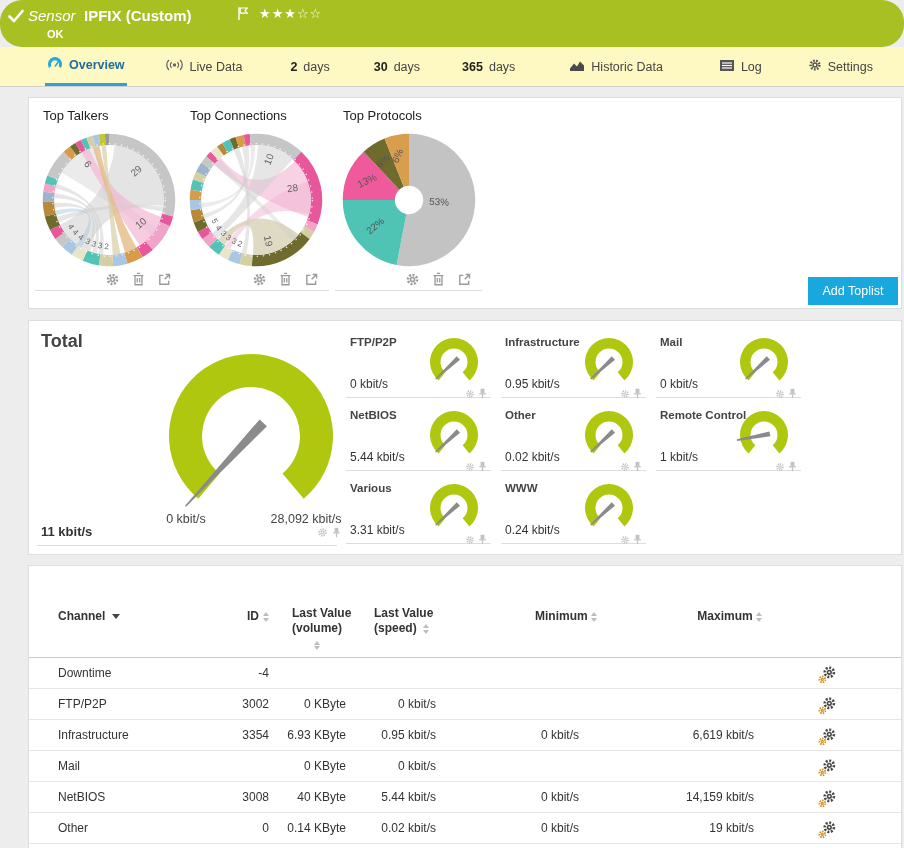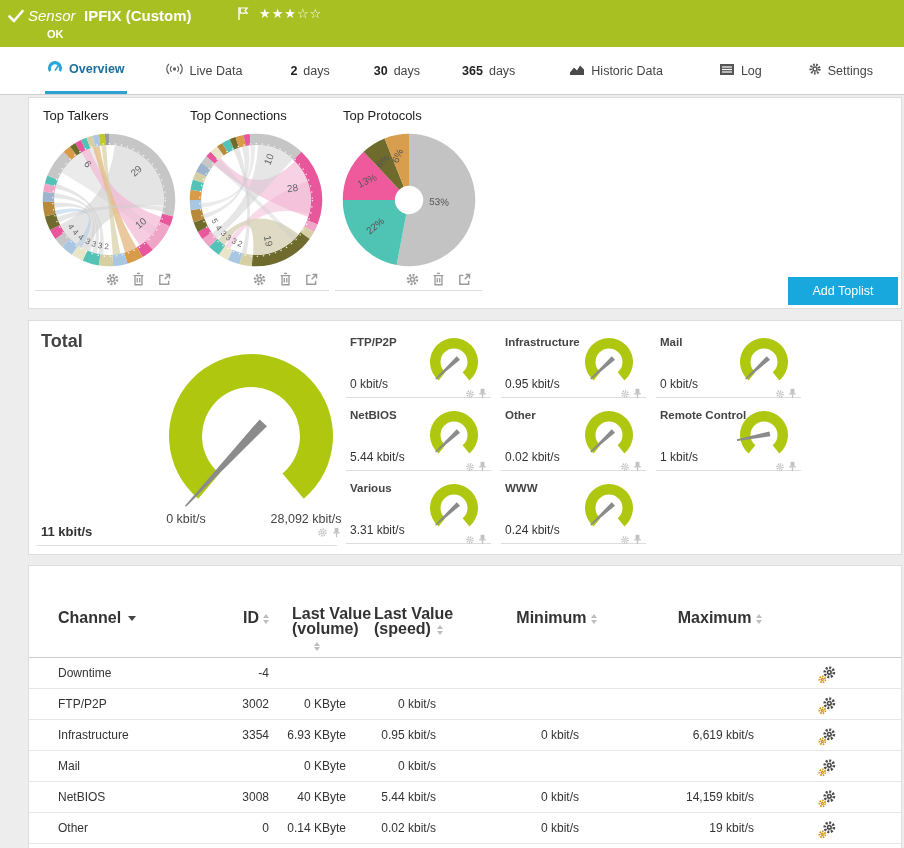--- a/index.html
+++ b/index.html
@@ -2,66 +2,66 @@
 <html><head>
 <meta charset="utf-8">
 <style>
   * { margin:0; padding:0; box-sizing:border-box; }
   html,body { background:#e9e9e9; }
   .page {
     position:relative; width:904px; height:848px; overflow:hidden;
     background:#ededed; font-family:"Liberation Sans", sans-serif; color:#333;
   }
   
-  .topbar { position:absolute; left:0; top:0; width:904px; height:47px; background:#a9c023; }
+  .topbar { position:absolute; left:0; top:0; width:904px; height:47px; background:#a9c023;border-radius:22px; }
   .topbar .check { position:absolute; left:8px; top:9px; }
   .topbar .kind { position:absolute; left:28px; top:7px; font-style:italic; font-size:15px; color:#fff; }
   .topbar .title { position:absolute; left:84px; top:7px; font-weight:bold; font-size:15px; color:#fff; }
   .topbar .flag { position:absolute; left:237px; top:6px; }
   .topbar .stars { position:absolute; left:259px; top:6px; font-size:13px; color:#fff; letter-spacing:1px; cursor:pointer; }
   .topbar .ok { position:absolute; left:47px; top:28px; font-size:11px; font-weight:bold; color:#fff; }
   
-  .tabbar { position:absolute; left:0; top:47px; width:904px; height:48px; background:#ffffff;
+  .tabbar { position:absolute; left:0; top:47px; width:904px; height:40px; background:#fef9c3;
             border-bottom:1px solid #cfcfcf; display:flex; align-items:stretch; padding-left:45px; }
   .tab { display:flex; align-items:center; gap:6px; font-size:12.5px; color:#444; cursor:pointer; padding:0 2px; }
   .tab .num { font-weight:bold; color:#222; }
   .tab.active { border-bottom:3px solid #2ba3d4; color:#1b6f9c; font-weight:bold; }
   .tab-gap-a { width:36px; } .tab-gap-b { width:44px; } .tab-gap-c { width:40px; }
   .tab-gap-d { width:38px; } .tab-gap-e { width:50px; } .tab-gap-f { width:52px; } .tab-gap-g { width:42px; }
   
   .panel { position:absolute; left:28px; width:874px; background:#fff; border:1px solid #ddd; }
   .panel-toplists { top:97px; height:212px; }
   .panel-gauges   { top:320px; height:235px; }
   .panel-table    { top:565px; height:284px; }
   
   .toplist { position:absolute; top:10px; width:147px; }
   .toplist .tl-title { font-size:13px; color:#222; padding-left:8px; }
   .toplist .tl-chart { margin:6px auto 0; width:142px; height:142px; }
   .toplist .tl-icons { display:flex; justify-content:flex-end; gap:11px; padding:0 10px 3px 0; border-bottom:1px solid #ddd; height:20px; align-items:center; }
   .toplist .tl-icons span { cursor:pointer; display:inline-flex; }
   .tl-1 { left:6px; } .tl-2 { left:153px; } .tl-3 { left:306px; }
-  .add-toplist { position:absolute; right:3px; bottom:3px; width:110px; height:28px; background:#18a8de; color:#fff;
+  .add-toplist { position:absolute; right:3px; bottom:3px; width:90px; height:28px; background:#18a8de; color:#fff;
                  font-size:12.5px; border:none; cursor:pointer; font-family:"Liberation Sans", sans-serif; }
   
   .total-label { position:absolute; left:12px; top:10px; font-size:18px; font-weight:bold; color:#444; }
   .total-gauge { position:absolute; left:127px; top:23px; }
   .total-scale-min { position:absolute; left:117px; top:191px; width:80px; text-align:center; font-size:12.5px; color:#444; }
   .total-scale-max { position:absolute; left:217px; top:191px; width:120px; text-align:center; font-size:12.5px; color:#444; }
   .total-value { position:absolute; left:12px; top:203px; font-size:13px; font-weight:bold; color:#333; }
   .total-icons { position:absolute; left:288px; top:206px; display:flex; gap:4px; align-items:center; }
   .total-border { position:absolute; left:8px; top:224px; width:300px; border-top:1px solid #ddd; }
   #gauge-grid { position:absolute; left:315px; top:0; width:472px; height:235px; }
   .gcell { position:absolute; width:145px; height:69px; border-bottom:1px solid #ddd; }
   .gcell .glabel { position:absolute; left:4px; top:7px; font-size:11.5px; font-weight:bold; color:#444; }
   .gcell .gvalue { position:absolute; left:4px; bottom:6px; font-size:12px; color:#333; }
   .gcell .gsvg { position:absolute; right:10px; top:7px; }
   .gcell .gicons { position:absolute; right:4px; bottom:-2px; display:flex; gap:3px; align-items:center; }
   .gicons span, .total-icons span { display:inline-flex; cursor:pointer; }
   
-  .thead { position:absolute; left:0; top:0; width:100%; height:92px; border-bottom:1px solid #ccc; font-size:16px; font-weight:bold; color:#333; }
+  .thead { position:absolute; left:0; top:0; width:100%; height:92px; border-bottom:1px solid #ccc; font-size:12px; font-weight:bold; color:#333; }
   .th { position:absolute; cursor:pointer; }
   .th-channel { left:29px; top:43px; display:flex; align-items:center; gap:7px; }
   .th-id { left:140px; top:43px; width:100px; text-align:right; }
   .th-id .sorter { margin-left:4px; }
   .th-vol { left:263px; top:40px; line-height:15px; }
   .th-vol .sorter { margin:3px 0 0 22px; }
   .th-speed { left:345px; top:40px; line-height:15px; }
   .th-speed .sorter { margin-left:6px; }
   .th-min { left:450px; top:43px; width:118px; text-align:right; }
   .th-max { left:605px; top:43px; width:128px; text-align:right; }

